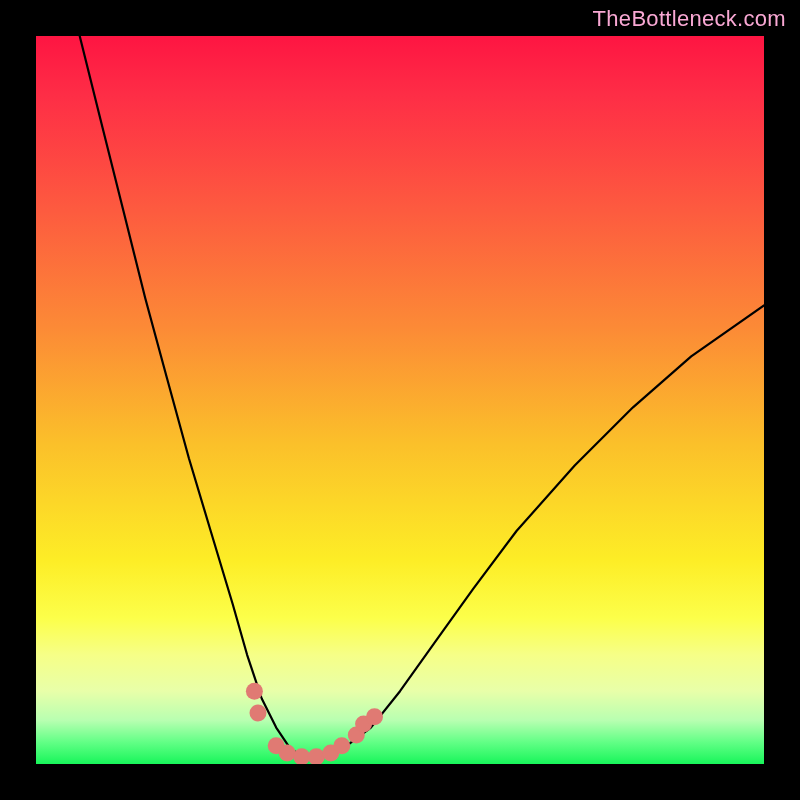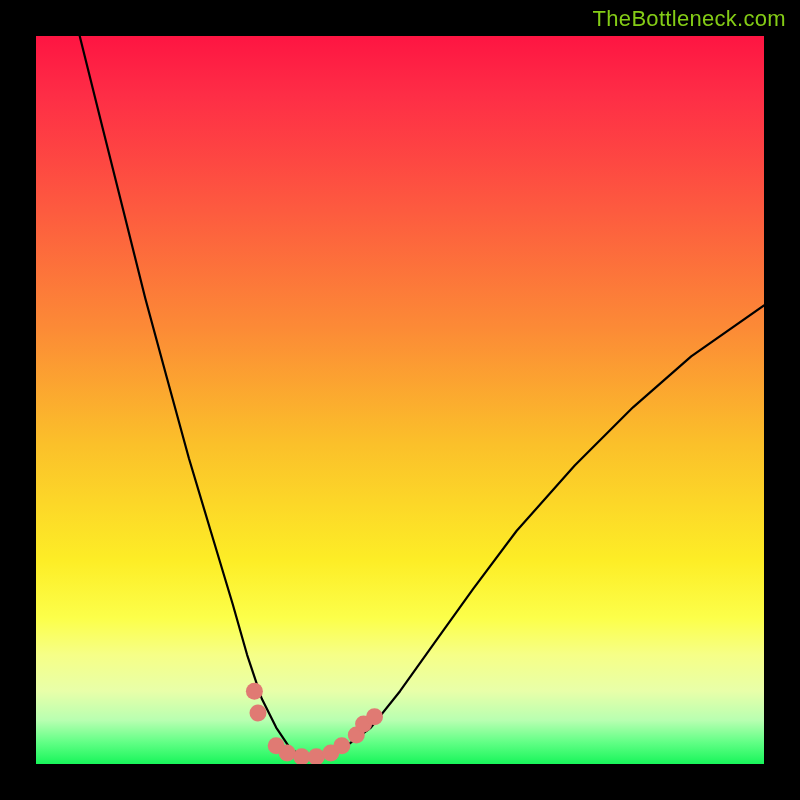--- a/index.html
+++ b/index.html
@@ -39,21 +39,21 @@
       #e8ffa9 90%,
       #b8ffb1 94%,
       #62ff86 97%,
       #18f55a 100%
     );
   }
   .watermark {
     position: absolute;
     top: 6px;
     right: 14px;
-    color: #84cc16;
+    color: #f9a8d4;
     font-size: 22px;
     font-weight: 500;
     letter-spacing: 0.3px;
   }
   svg.curve {
     position: absolute;
     left: 0;
     top: 0;
     width: 728px;
     height: 728px;

